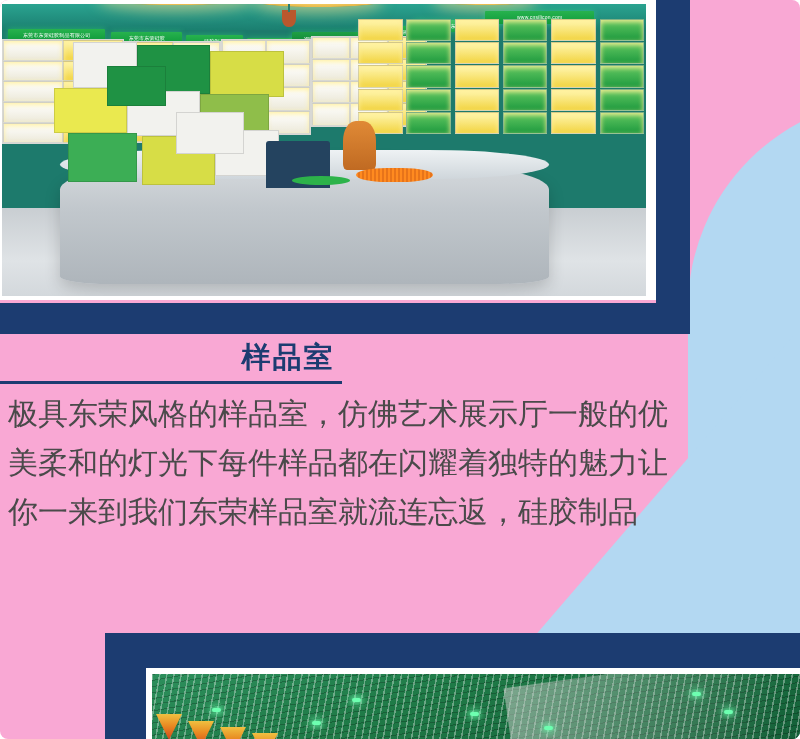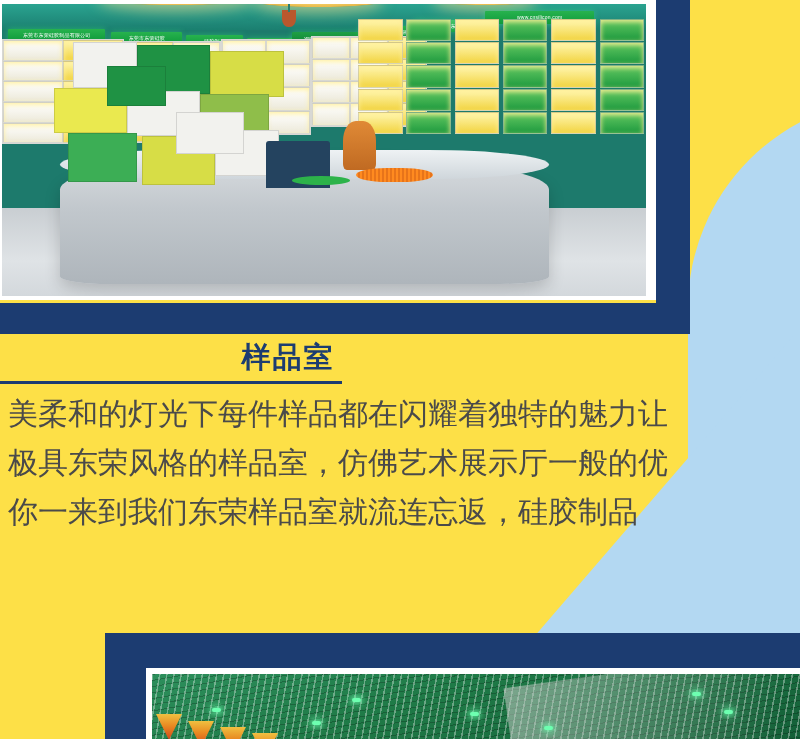--- a/index.html
+++ b/index.html
@@ -2,21 +2,21 @@
 <html><head>
 <meta charset="utf-8">
 <style>
   * { margin:0; padding:0; box-sizing:border-box; }
   html,body { background:#ffffff; }
   body {
     width:800px; height:739px; position:relative; overflow:hidden;
     font-family:"Liberation Sans","DejaVu Sans",sans-serif;
   }
 
-  #page { position:absolute; inset:0; background:#fde047; overflow:hidden; }
+  #page { position:absolute; inset:0; background:#f9a8d4; overflow:hidden;border-radius:8px; }
 
   
   .deco-circle {
     position:absolute;
     left:688px; top:98px;
     width:420px; height:420px;
     border-radius:50%;
     background:#b3d8f2;
     z-index:1;
   }
@@ -387,22 +387,22 @@
       <div class="h-chair"></div>
       <div class="h-orangepad"></div>
       <div class="h-greenstuff"></div>
     </div>
   </div>
 
   <div class="title">样品室</div>
   <div class="title-rule"></div>
 
   <div class="body-text">
+    <p>极具东荣风格的样品室，仿佛艺术展示厅一般的优</p>
     <p>美柔和的灯光下每件样品都在闪耀着独特的魅力让</p>
-    <p>极具东荣风格的样品室，仿佛艺术展示厅一般的优</p>
     <p>你一来到我们东荣样品室就流连忘返，硅胶制品</p>
   </div>
 
   <div class="navy-frame-bottom"></div>
   <div class="bottom-photo-wrap">
     <div class="bottom-photo">
       <div class="bp-grid"></div>
       <div class="bp-sheen"></div>
       <div class="bp-flag" style="left:4px;  top:40px;"></div>
       <div class="bp-flag" style="left:36px; top:47px;"></div>

